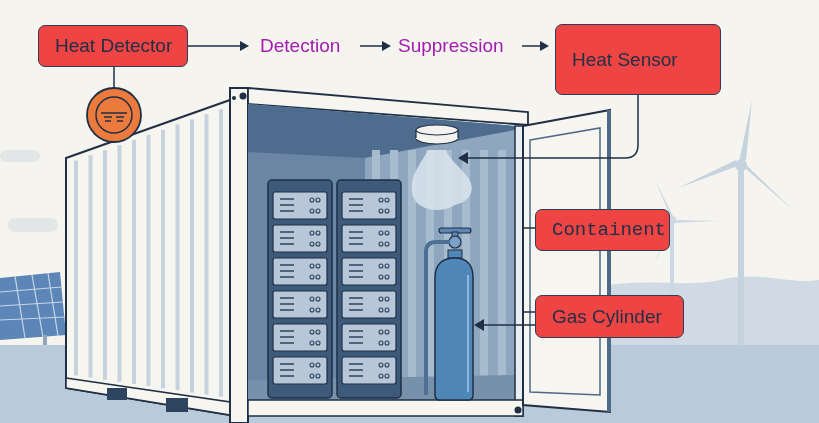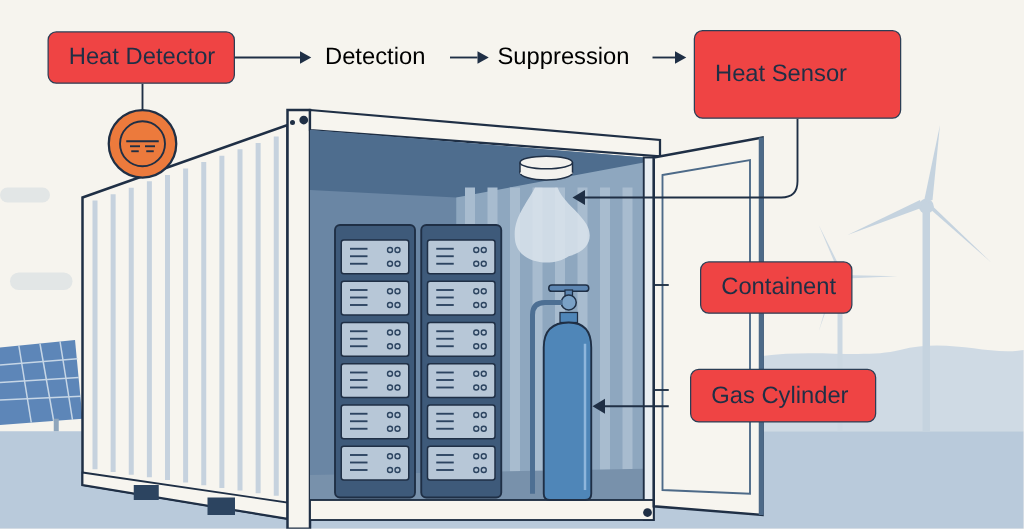--- a/index.html
+++ b/index.html
@@ -1,19 +1,19 @@
 <!DOCTYPE html>
 <html><head>
 <meta charset="utf-8">
 <style>
   html,body{margin:0;padding:0;}
   body{width:819px;height:423px;overflow:hidden;background:#f6f4ee;font-family:"Liberation Sans",sans-serif;position:relative;}
   #scene{position:absolute;left:0;top:0;width:819px;height:423px;}
   .label-box{position:absolute;background:#ef4444;border:1.5px solid #2c3e55;border-radius:7px;color:#1f2f45;font-size:19px;box-sizing:border-box;padding:0 16px;display:flex;align-items:center;white-space:nowrap;}
-  .flow-text{position:absolute;color:#000000;font-size:19px;white-space:nowrap;}
+  .flow-text{position:absolute;color:#a21caf;font-size:19px;white-space:nowrap;}
   .multi{flex-direction:column;align-items:flex-start;justify-content:center;line-height:27px;}
 </style>
 </head>
 <body>
 
 <svg id="scene" viewBox="0 0 819 423" xmlns="http://www.w3.org/2000/svg">
 
   <g>
     <path d="M560 300 C620 270 680 290 720 280 C760 270 790 285 819 280 L819 345 L560 345 Z" fill="#cfdae4"></path>
     <path d="M0 345 L819 345 L819 423 L0 423 Z" fill="#b9cadb"></path>
@@ -285,18 +285,18 @@
 </svg>
 
 <div class="label-box" style="left:38px;top:25px;width:150px;height:42px;">
   <span>Heat Detector</span>
 </div>
 <div class="flow-text" style="left:260px;top:35px;">Detection</div>
 <div class="flow-text" style="left:398px;top:35px;">Suppression</div>
 <div class="label-box multi" style="left:555px;top:24px;width:166px;height:71px;">
   <span>Heat Sensor</span>
 </div>
-<div class="label-box" style="left:560px;top:209px;width:122px;height:42px;">
+<div class="label-box" style="left:535px;top:209px;width:135px;height:42px;font-family:Liberation Mono, monospace;">
   <span>Containent</span>
 </div>
-<div class="label-box" style="left:535px;top:295px;width:149px;height:43px;margin-left:17px;">
+<div class="label-box" style="left:535px;top:295px;width:149px;height:43px;">
   <span>Gas Cylinder</span>
 </div>
 
 </body></html>

